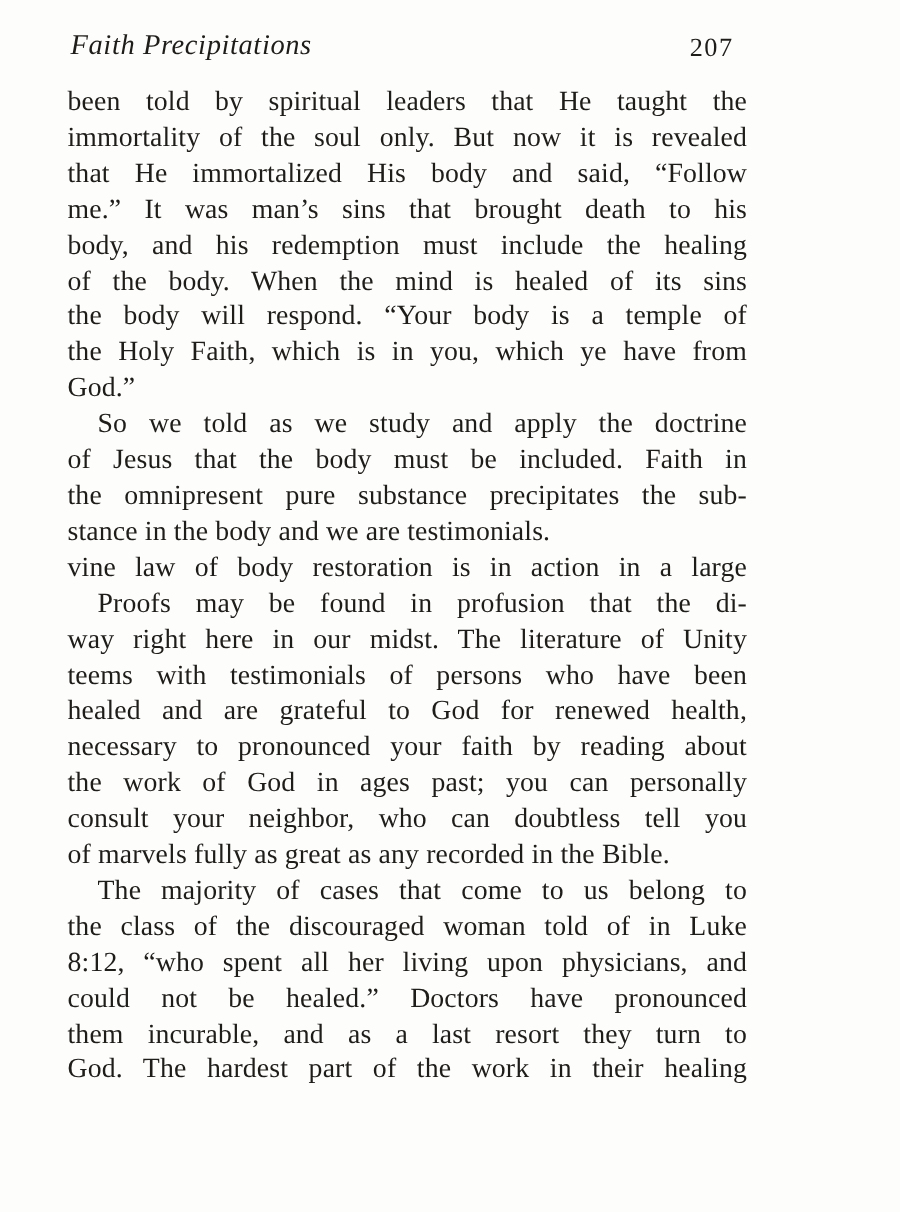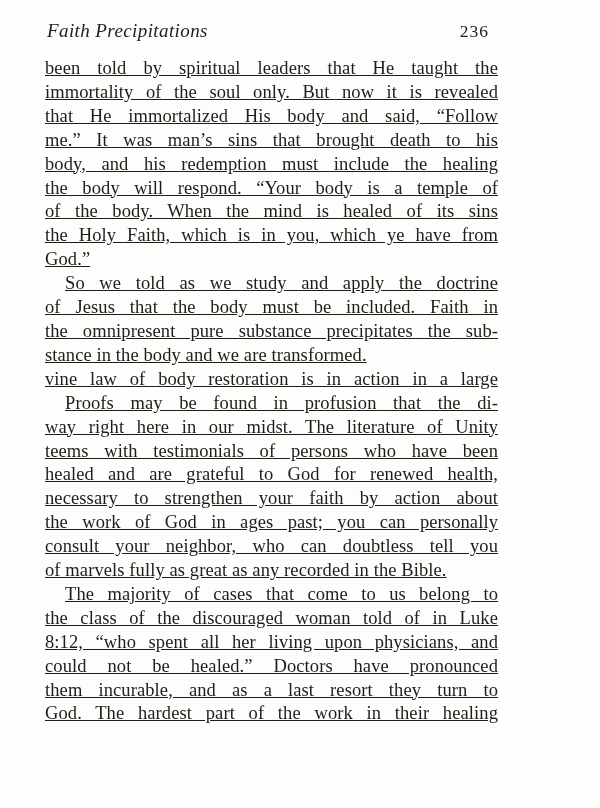--- a/index.html
+++ b/index.html
@@ -40,62 +40,61 @@
     letter-spacing: 1px;
   }
   .text-block {
     position: absolute;
     left: 45px;
     top: 57px;
     width: 453px;
     font-size: 18.5px;
     line-height: 23.9px;
     letter-spacing: 0.1px;
-    text-decoration: underline;
   }
   .text-line {
     text-align: justify;
     text-align-last: justify;
     white-space: normal;
   }
   .text-line.para-end {
     text-align-last: left;
   }
   .text-line.indent {
     text-indent: 20px;
   }
 </style>
 </head>
 <body>
 
 <div class="page">
   <div class="running-header">
     <span class="chapter-title">Faith Precipitations</span>
-    <span class="page-number">236</span>
+    <span class="page-number">207</span>
   </div>
   <div class="text-block">
       <div class="text-line">been told by spiritual leaders that He taught the</div>
       <div class="text-line">immortality of the soul only. But now it is revealed</div>
       <div class="text-line">that He immortalized His body and said, “Follow</div>
       <div class="text-line">me.” It was man’s sins that brought death to his</div>
       <div class="text-line">body, and his redemption must include the healing</div>
+      <div class="text-line">of the body. When the mind is healed of its sins</div>
       <div class="text-line">the body will respond. “Your body is a temple of</div>
-      <div class="text-line">of the body. When the mind is healed of its sins</div>
       <div class="text-line">the Holy Faith, which is in you, which ye have from</div>
       <div class="text-line para-end">God.”</div>
       <div class="text-line indent">So we told as we study and apply the doctrine</div>
       <div class="text-line">of Jesus that the body must be included. Faith in</div>
       <div class="text-line">the omnipresent pure substance precipitates the sub-</div>
-      <div class="text-line para-end">stance in the body and we are transformed.</div>
+      <div class="text-line para-end">stance in the body and we are testimonials.</div>
       <div class="text-line">vine law of body restoration is in action in a large</div>
       <div class="text-line indent">Proofs may be found in profusion that the di-</div>
       <div class="text-line">way right here in our midst. The literature of Unity</div>
       <div class="text-line">teems with testimonials of persons who have been</div>
       <div class="text-line">healed and are grateful to God for renewed health,</div>
-      <div class="text-line">necessary to strengthen your faith by action about</div>
+      <div class="text-line">necessary to pronounced your faith by reading about</div>
       <div class="text-line">the work of God in ages past; you can personally</div>
       <div class="text-line">consult your neighbor, who can doubtless tell you</div>
       <div class="text-line para-end">of marvels fully as great as any recorded in the Bible.</div>
       <div class="text-line indent">The majority of cases that come to us belong to</div>
       <div class="text-line">the class of the discouraged woman told of in Luke</div>
       <div class="text-line">8:12, “who spent all her living upon physicians, and</div>
       <div class="text-line">could not be healed.” Doctors have pronounced</div>
       <div class="text-line">them incurable, and as a last resort they turn to</div>
       <div class="text-line">God. The hardest part of the work in their healing</div>
     </div>

